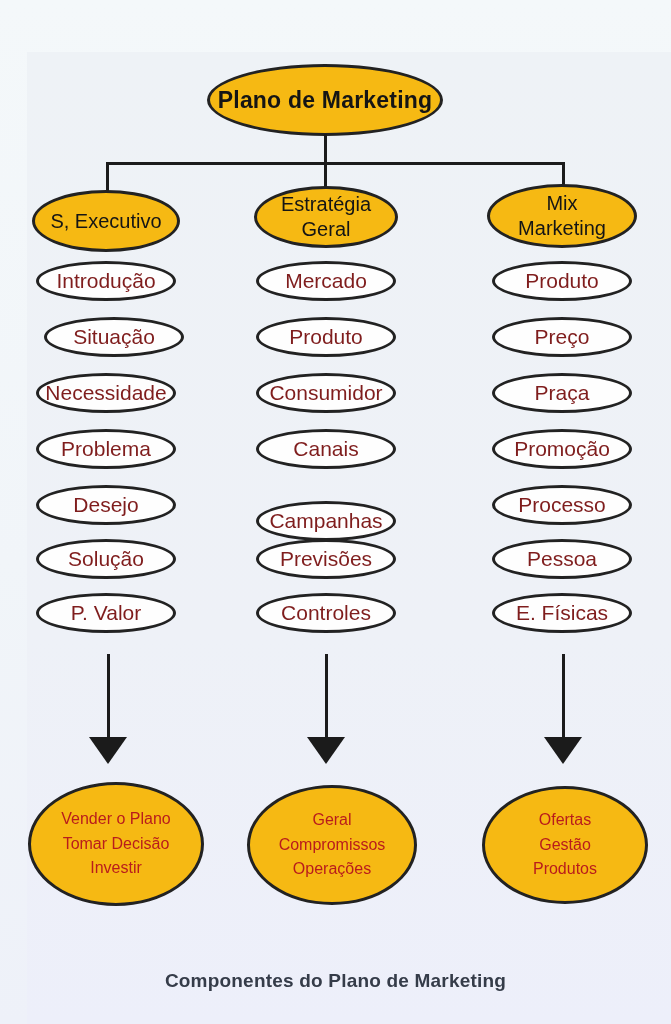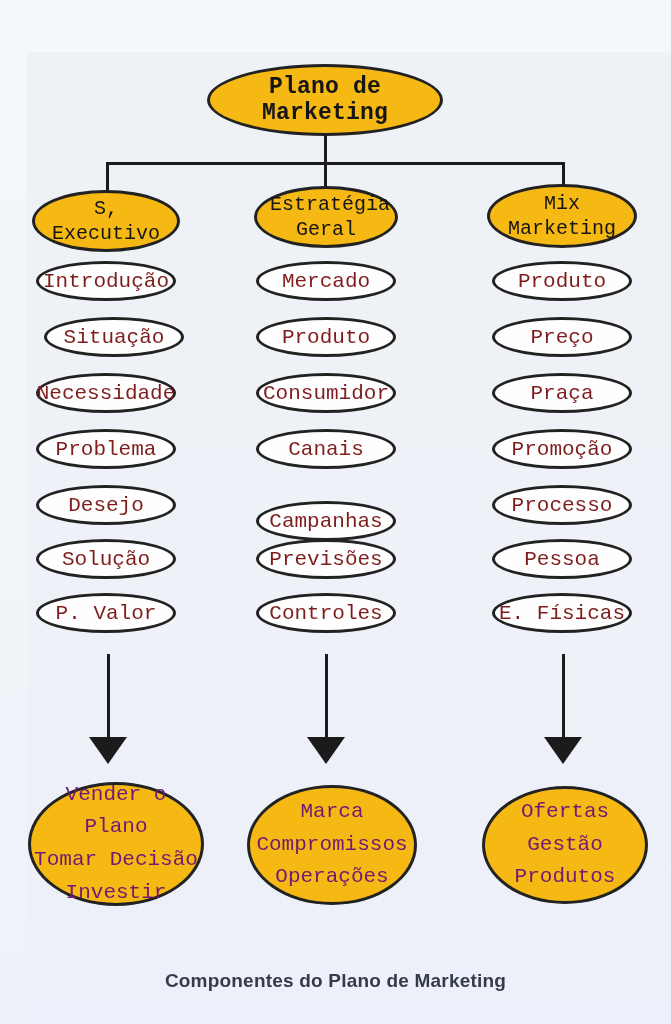--- a/index.html
+++ b/index.html
@@ -9,38 +9,38 @@
     font-family:"Liberation Sans","DejaVu Sans",sans-serif;
     overflow:hidden;
   }
   .canvas{position:relative;width:671px;height:1024px;}
   .panel{
     position:absolute;left:27px;top:52px;right:0;bottom:0;
     background:linear-gradient(180deg,#eef2f6 0%,#eef1f7 60%,#edeffa 100%);
   }
   .ellipse{
     position:absolute;display:flex;align-items:center;justify-content:center;
-    border-radius:50%;box-sizing:border-box;text-align:center;font-family:Liberation Mono, monospace;
+    border-radius:50%;box-sizing:border-box;text-align:center;
   }
   .yellow{
     background:var(--node-yellow,#F6B913);
     border:3px solid var(--node-border,#222222);
     color:#151515;
   }
   .white{
     background:var(--white-fill,#FEFEFE);
     border:3px solid var(--node-border,#222222);
     color:#7f1d1d;
   }
   .root-node{left:207px;top:64px;width:236px;height:72px;font-size:23px;font-weight:700;letter-spacing:0.2px;}
   .header-node{font-size:20px;line-height:1.25;}
   .header-node .hdr-text{width:112px;}
   .item-node{width:140px;height:40px;font-size:21px;white-space:nowrap;overflow:visible;}
   .line{position:absolute;background:var(--line,#1b1b1b);}
-  .outcome-node{font-size:21px;font-weight:500;line-height:1.55;color:#701a75;}
+  .outcome-node{font-size:16px;font-weight:500;line-height:1.55;color:#b91c1c;}
   .outcome-node .line-txt{display:block;}
   .arrow{position:absolute;width:40px;}
   .arrow .shaft{position:absolute;left:19px;top:0;width:2.5px;height:84px;background:var(--line,#1b1b1b);}
   .arrow .head{
     position:absolute;left:1px;top:83px;width:0;height:0;
     border-left:19px solid transparent;border-right:19px solid transparent;
     border-top:27px solid var(--line,#1b1b1b);
   }
   .caption{
     position:absolute;left:0;top:970px;width:671px;text-align:center;
@@ -155,21 +155,21 @@
 
   <div class="ellipse yellow outcome-node" style="left:28px;top:782px;width:176px;height:124px;">
     <div>
       <span class="line-txt">Vender o Plano</span>
       <span class="line-txt">Tomar Decisão</span>
       <span class="line-txt">Investir</span>
     </div>
   </div>
   <div class="ellipse yellow outcome-node" style="left:247px;top:785px;width:170px;height:120px;">
     <div>
-      <span class="line-txt">Marca</span>
+      <span class="line-txt">Geral</span>
       <span class="line-txt">Compromissos</span>
       <span class="line-txt">Operações</span>
     </div>
   </div>
   <div class="ellipse yellow outcome-node" style="left:482px;top:786px;width:166px;height:118px;">
     <div>
       <span class="line-txt">Ofertas</span>
       <span class="line-txt">Gestão</span>
       <span class="line-txt">Produtos</span>
     </div>

